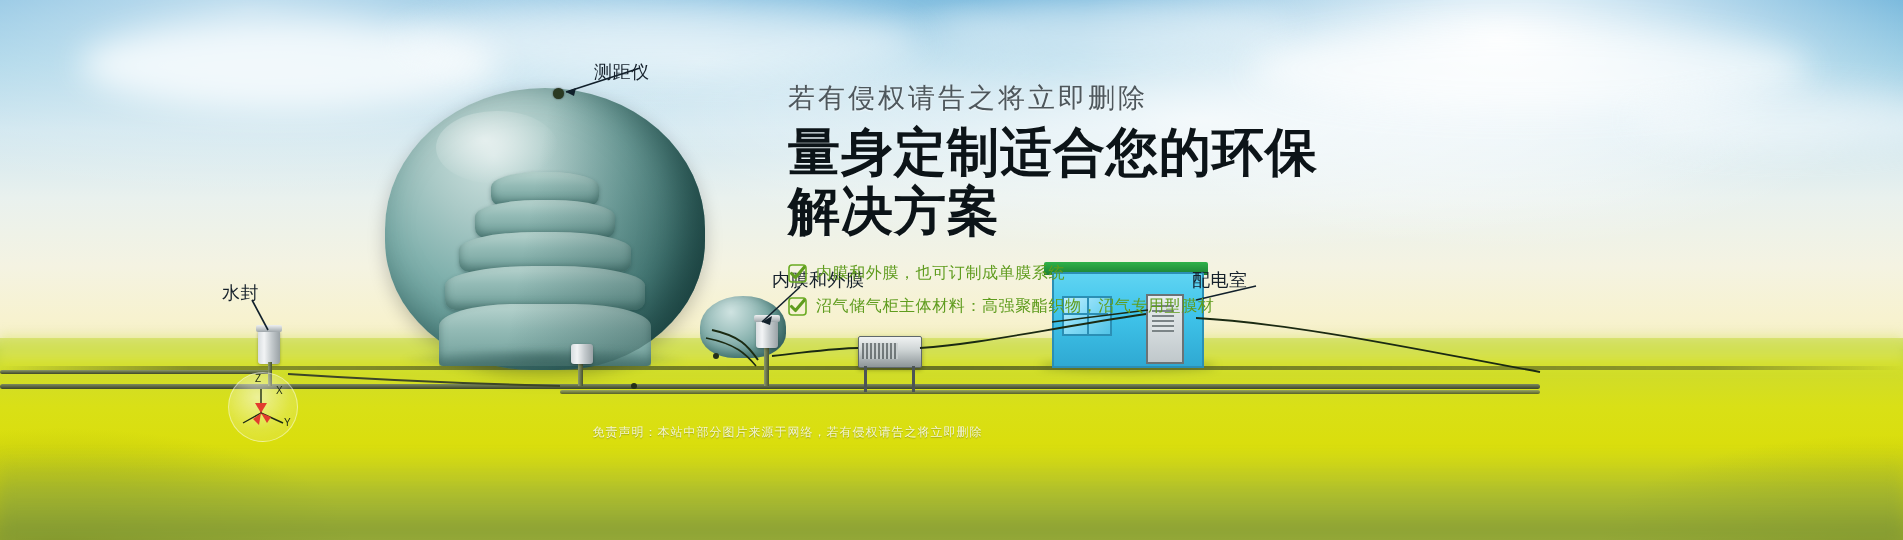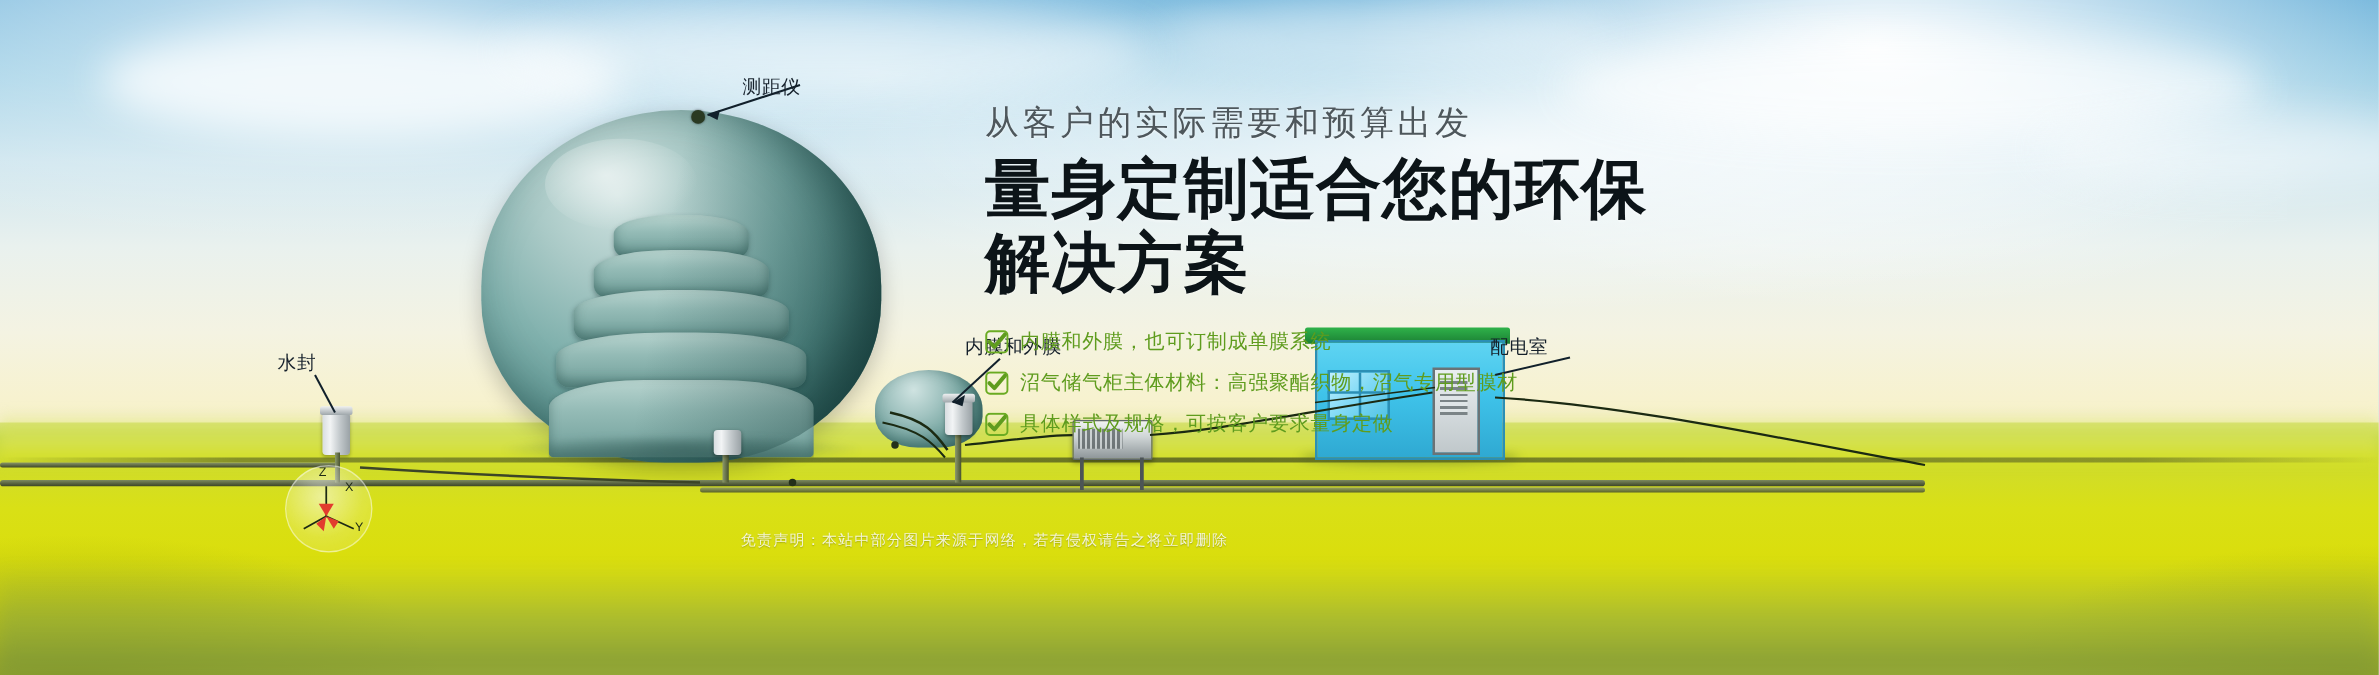--- a/index.html
+++ b/index.html
@@ -176,21 +176,21 @@
     background:repeating-linear-gradient(0deg,#7b8487 0 2px,#dfe5e7 2px 5px);
   }
   .bld-shadow{
     position:absolute;left:1040px;top:360px;width:176px;height:12px;border-radius:50%;
     background:rgba(70,90,30,.35);filter:blur(4px);
   }
 
   
   .svg-overlay{position:absolute;left:0;top:0;width:1903px;height:540px;pointer-events:none;}
   .label{
-    position:absolute;color:#15202b;font-size:15px;letter-spacing:.5px;white-space:nowrap;
+    position:absolute;color:#15202b;font-size:18px;letter-spacing:.5px;white-space:nowrap;
     font-family:"Liberation Sans","DejaVu Sans",sans-serif;
   }
   .lbl-rangefinder{left:594px;top:60px;}
   .lbl-waterseal{left:222px;top:281px;}
   .lbl-pressure{left:772px;top:268px;}
   .lbl-power{left:1192px;top:268px;}
 
   
   .axis{
     position:absolute;left:228px;top:372px;width:68px;height:68px;border-radius:50%;
@@ -331,48 +331,39 @@
       <polygon points="32,40 26,30 38,30" fill="#e23c2e"></polygon>
       <polygon points="32,40 24,46 30,52" fill="#e23c2e"></polygon>
       <polygon points="32,40 42,44 38,50" fill="#e23c2e"></polygon>
     </svg>
     <span class="axis-lbl" style="left:26px;top:0px;">Z</span>
     <span class="axis-lbl" style="left:47px;top:12px;">X</span>
     <span class="axis-lbl" style="left:55px;top:44px;">Y</span>
   </div>
 
   <div class="textblock">
-    <div class="subtitle">从客户的实际需要和预算出发</div>
+    <div class="subtitle">若有侵权请告之将立即删除</div>
     <div class="headline">量身定制适合您的环保解决方案</div>
     <div class="bullets">
       <div class="bullet">
         <span class="tick">
           <svg width="19" height="19" viewBox="0 0 19 19">
             <rect x="1" y="1" width="17" height="17" rx="3" fill="none" stroke="#6aab22" stroke-width="1.6"></rect>
             <path d="M3.5 9.5 L7.5 13.5 L16 3.5" fill="none" stroke="#5f9c1e" stroke-width="3.1" stroke-linecap="round" stroke-linejoin="round"></path>
           </svg>
         </span>
         <span>内膜和外膜，也可订制成单膜系统</span>
       </div>
       <div class="bullet">
         <span class="tick">
           <svg width="19" height="19" viewBox="0 0 19 19">
             <rect x="1" y="1" width="17" height="17" rx="3" fill="none" stroke="#6aab22" stroke-width="1.6"></rect>
             <path d="M3.5 9.5 L7.5 13.5 L16 3.5" fill="none" stroke="#5f9c1e" stroke-width="3.1" stroke-linecap="round" stroke-linejoin="round"></path>
           </svg>
         </span>
         <span>沼气储气柜主体材料：高强聚酯织物，沼气专用型膜材</span>
       </div>
-      <div class="bullet">
-        <span class="tick">
-          <svg width="19" height="19" viewBox="0 0 19 19">
-            <rect x="1" y="1" width="17" height="17" rx="3" fill="none" stroke="#6aab22" stroke-width="1.6"></rect>
-            <path d="M3.5 9.5 L7.5 13.5 L16 3.5" fill="none" stroke="#5f9c1e" stroke-width="3.1" stroke-linecap="round" stroke-linejoin="round"></path>
-          </svg>
-        </span>
-        <span>具体样式及规格，可按客户要求量身定做</span>
-      </div>
     </div>
   </div>
 
   <div class="disclaimer">免责声明：本站中部分图片来源于网络，若有侵权请告之将立即删除</div>
 
 </div>
 
 </body></html>

